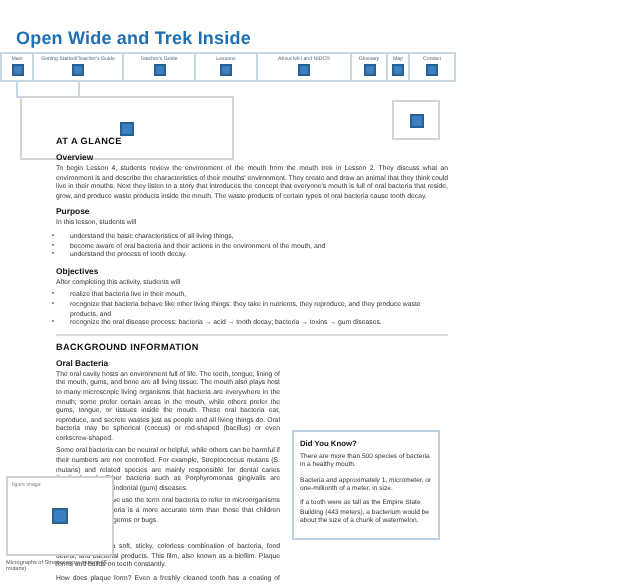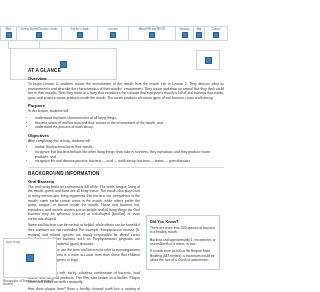--- a/index.html
+++ b/index.html
@@ -120,20 +120,21 @@
     margin-top:1.5px;font-size:2.8px;line-height:3.6px;color:#555;
   }
 </style>
 </head>
 <body>
 
 <div class="page">
 
   <div class="topstrip"></div>
 
+  <div class="site-title">Open Wide and Trek Inside</div>
 
   <div class="nav">
     <div class="nav-cell nc1">
       <span class="lbl">Main</span>
       <span class="ico"></span>
     </div>
     <div class="nav-cell nc2">
       <span class="lbl">Getting Started/Teacher's Guide</span>
       <span class="ico"></span>
     </div>

